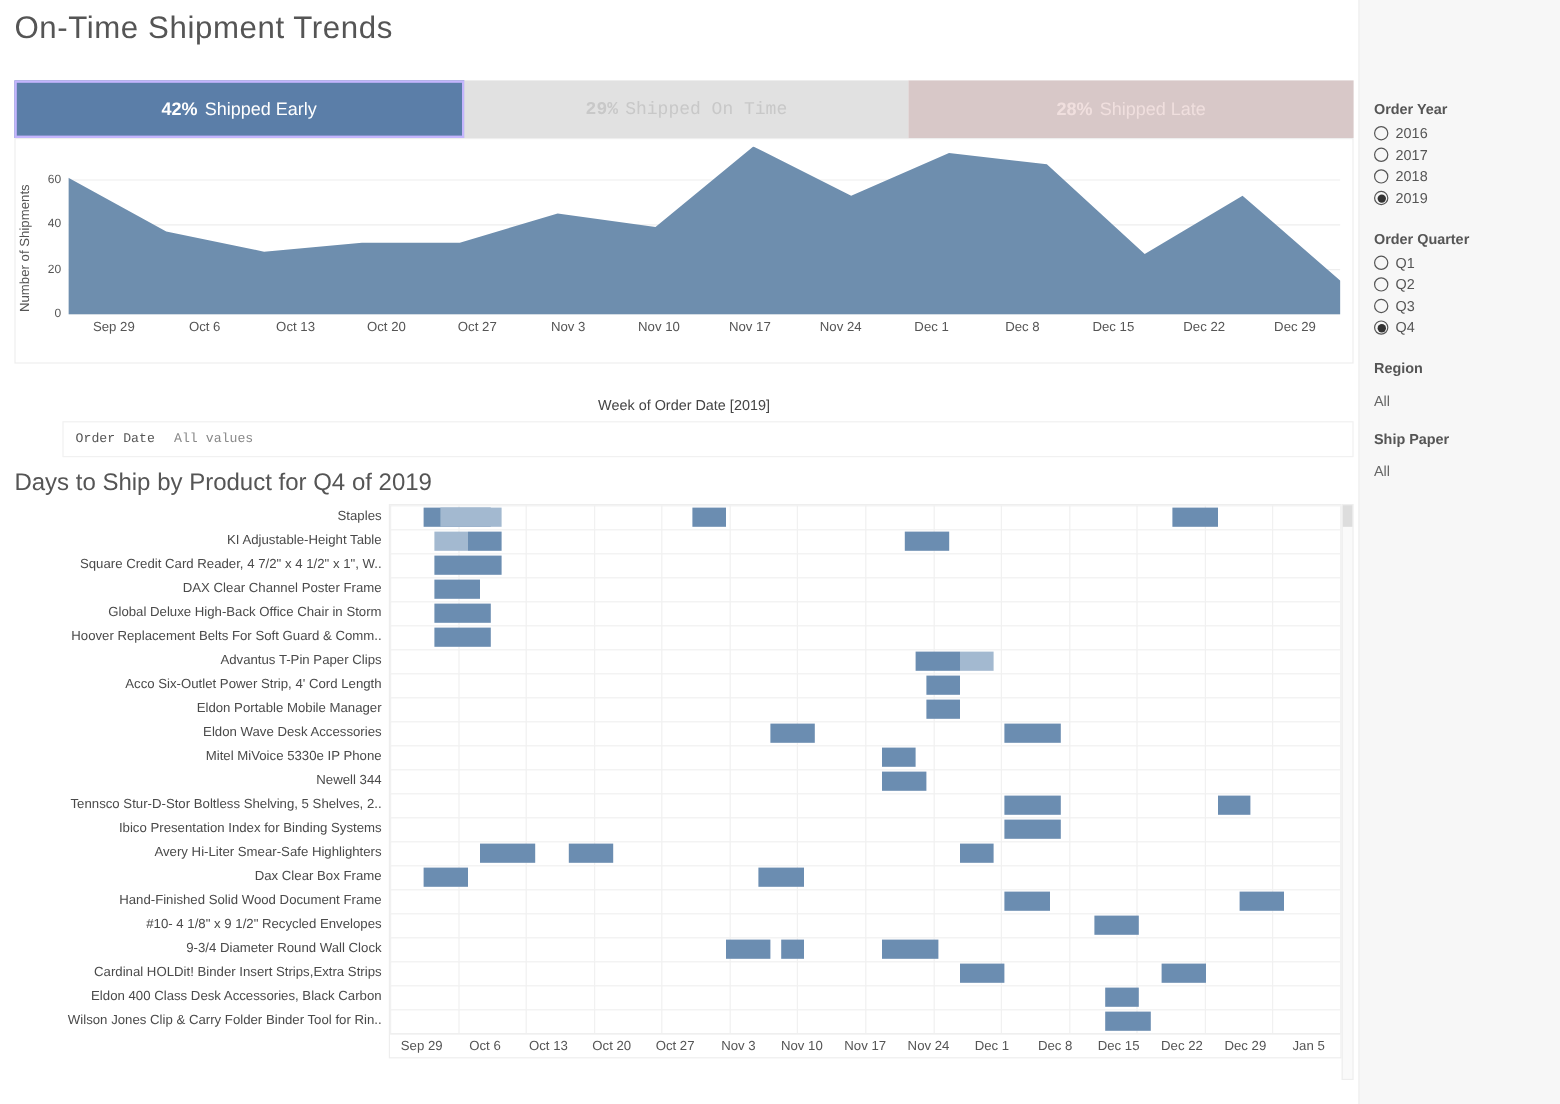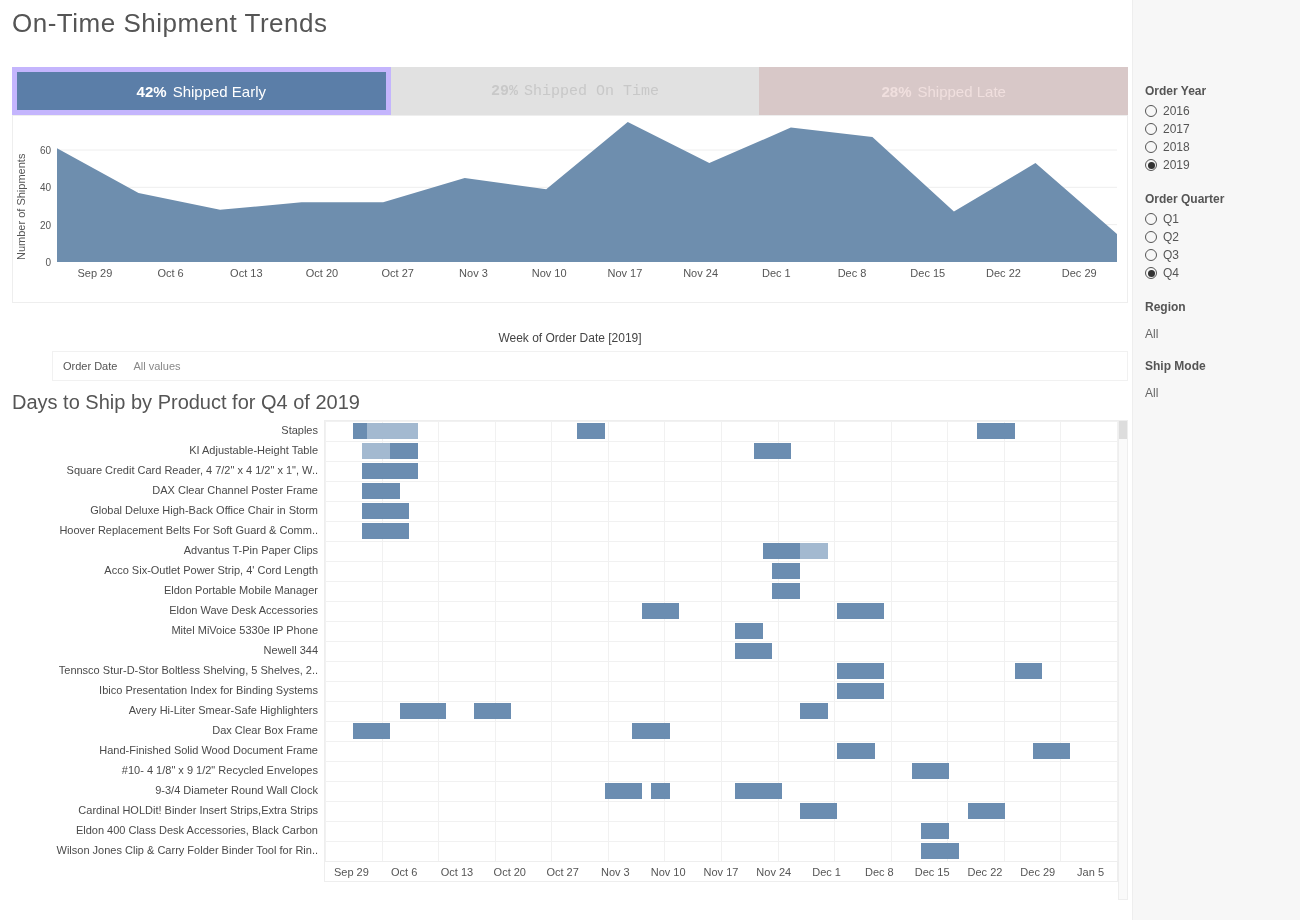--- a/index.html
+++ b/index.html
@@ -6,38 +6,38 @@
   body { font-family: "Segoe UI", Tahoma, sans-serif; background: #fff; color: #333; font-size: 12px; width: 1300px; height: 920px; overflow: hidden; }
   .dashboard { display: flex; width: 1300px; height: 920px; }
   .main-col { flex: 1 1 auto; padding: 8px 4px 0 12px; }
   .side-col { width: 168px; background: #f7f7f7; border-left: 1px solid #eee; padding: 84px 12px 0 12px; }
 
   .title { font-size: 26px; font-weight: 300; color: #555; margin-bottom: 28px; letter-spacing: .5px; }
 
   
   .kpi-row { display: flex; height: 48px; margin-bottom: 0; }
   .kpi { flex: 1; display:flex; align-items:center; justify-content:center; font-size: 15px; }
-  .kpi.early   { background:#5b7ea8; color:#fff; border:5px solid #c4b5fd; }
+  .kpi.early   { background:#5b7ea8; color:#fff; border:2px solid #c4b5fd; }
   .kpi.ontime  { background:#e1e1e1; color:#c8c8c8;font-family:Liberation Mono, monospace; }
   .kpi.late    { background:#d8c8c8; color:#f0dfde; }
   .kpi .pct { font-weight:600; margin-right:6px; }
 
   
   .area-wrap { display:flex; border:1px solid #eee; padding:6px 0 10px 0; }
   .yaxis-title { writing-mode:vertical-rl; transform:rotate(180deg); font-size:11px; color:#555; padding:0 2px; text-align:center; }
   .area-chart { position:relative; flex:1; height:170px; }
   .area-y { position:absolute; left:0; top:0; width:26px; height:140px; font-size:10px; color:#555; }
   .area-y span { position:absolute; right:4px; transform:translateY(-50%); }
   .grid line { stroke:#eee; stroke-width:1; }
   .area-svg { position:absolute; left:28px; top:0; width:1060px; height:140px; }
   .area-xaxis { position:absolute; left:28px; top:145px; width:1060px; display:flex; font-size:11px; color:#555; }
   .area-xaxis span { flex:1; text-align:center; }
   .area-xtitle { text-align:center; font-size:12px; color:#444; margin-top:28px; }
 
-  .order-date-bar { display:flex; align-items:center; height:30px; margin:6px 0 10px 40px; border:1px solid #f1f1f1; font-size:11px; color:#555; }
+  .order-date-bar { display:flex; align-items:center; height:30px; margin:6px 0 10px 40px; border:1px solid #f1f1f1; font-size:11px; color:#555;font-family:Liberation Mono, monospace; }
   .order-date-bar .lbl { padding:0 16px 0 10px; }
   .order-date-bar .val { flex:1; color:#888; }
 
   .subtitle { font-size:20px; font-weight:300; color:#555; margin:8px 0 6px 0; }
 
   
   .gantt-wrap { display:flex; height:480px; }
   .gantt-labels { width:312px; }
   .gantt-row-label { height:20px; line-height:20px; text-align:right; padding-right:6px; font-size:11px; color:#4a4a4a; white-space:nowrap; overflow:hidden; text-overflow:ellipsis; }
   .gantt-body { position:relative; flex:1; border:1px solid #eee; }
@@ -288,17 +288,17 @@
           <span>Q4</span>
         </div>
       </div>
     <div class="side-spacer"></div>
     <div class="side-static">
       <div class="grp-title">Region</div>
       <div class="val">All</div>
     </div>
     <div class="side-spacer"></div>
     <div class="side-static">
-      <div class="grp-title">Ship Mode</div>
+      <div class="grp-title">Ship Paper</div>
       <div class="val">All</div>
     </div>
   </div>
 </div>
 
 </body></html>

